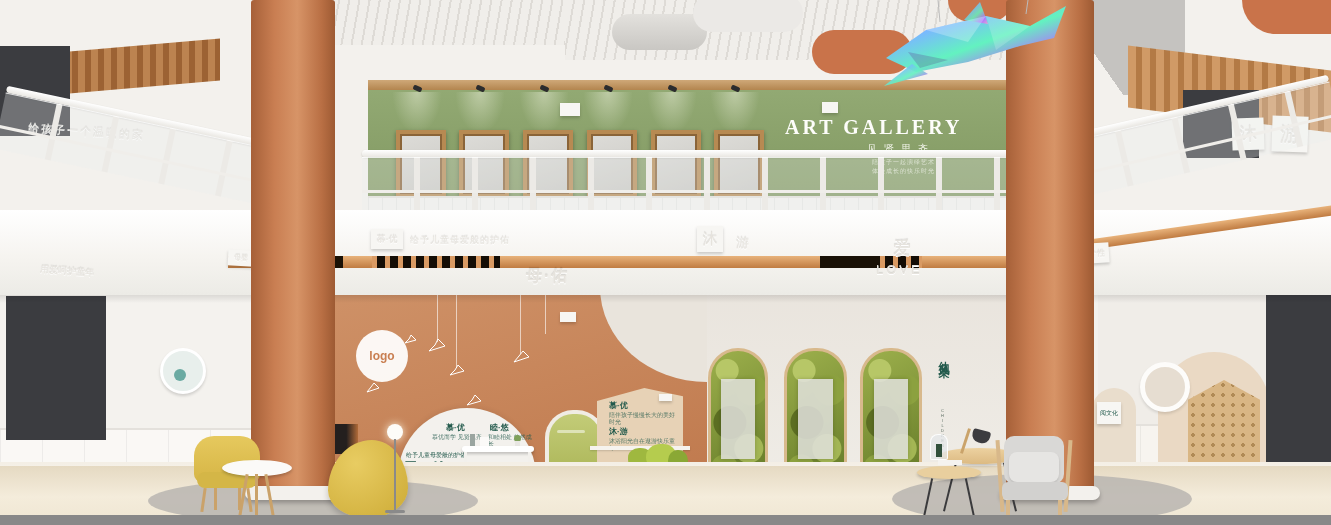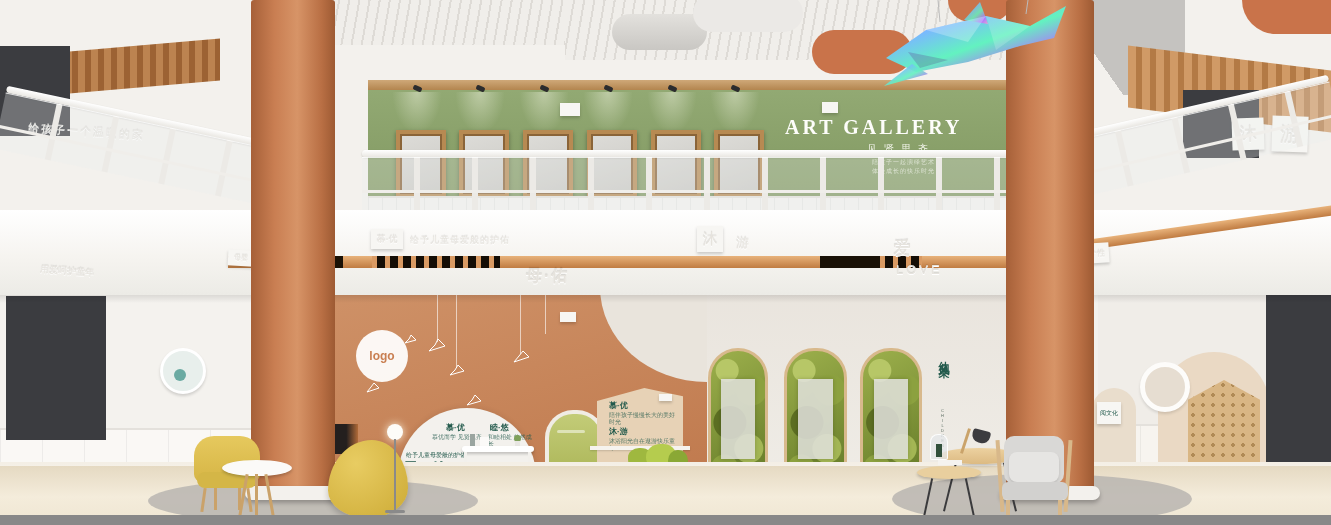--- a/index.html
+++ b/index.html
@@ -175,21 +175,21 @@
     <div class="abs plaque" style="left:228px;top:40px;width:26px;height:16px;transform:rotate(3deg)">
       <span class="emboss" style="font-size:7px">母婴</span>
     </div>
     <div class="abs emboss" style="left:40px;top:58px;width:140px;font-size:9px;transform:rotate(4deg)">用爱呵护童年</div>
     <div class="abs plaque" style="left:697px;top:16px;width:26px;height:26px">
       <span class="emboss" style="font-size:15px">沐</span>
     </div>
     <div class="abs emboss" style="left:736px;top:24px;font-size:13px">游</div>
     <div class="abs emboss" style="left:526px;top:56px;font-size:16px;font-weight:bold;letter-spacing:2px">母·佑</div>
     <div class="abs emboss" style="left:893px;top:26px;font-size:18px">爱</div>
-    <div class="abs emboss" style="left:896px;top:52px;font-size:13px;letter-spacing:3px">LOVE</div>
+    <div class="abs emboss" style="left:876px;top:52px;font-size:13px;letter-spacing:3px">LOVE</div>
     <div class="abs emboss" style="left:1025px;top:6px;font-size:15px;letter-spacing:3px">成长</div>
     <div class="abs emboss" style="left:1016px;top:40px;font-size:9px;letter-spacing:2px;transform:rotate(-7deg)">MUYOU</div>
     <div class="abs plaque" style="left:1085px;top:33px;width:24px;height:20px;transform:rotate(-4deg)">
       <span class="emboss" style="font-size:8px">个性</span>
     </div>
   </div>
 
   <div class="abs" style="left:0;top:282px;width:253px;height:190px;background:#f4f2ee"></div>
   <div class="abs panel-lines" style="left:0;top:428px;width:253px;height:40px;background-color:#faf8f5;border-top:2px solid #e4e1dc"></div>
   <div class="abs win-dark" style="left:6px;top:296px;width:46px;height:138px">

